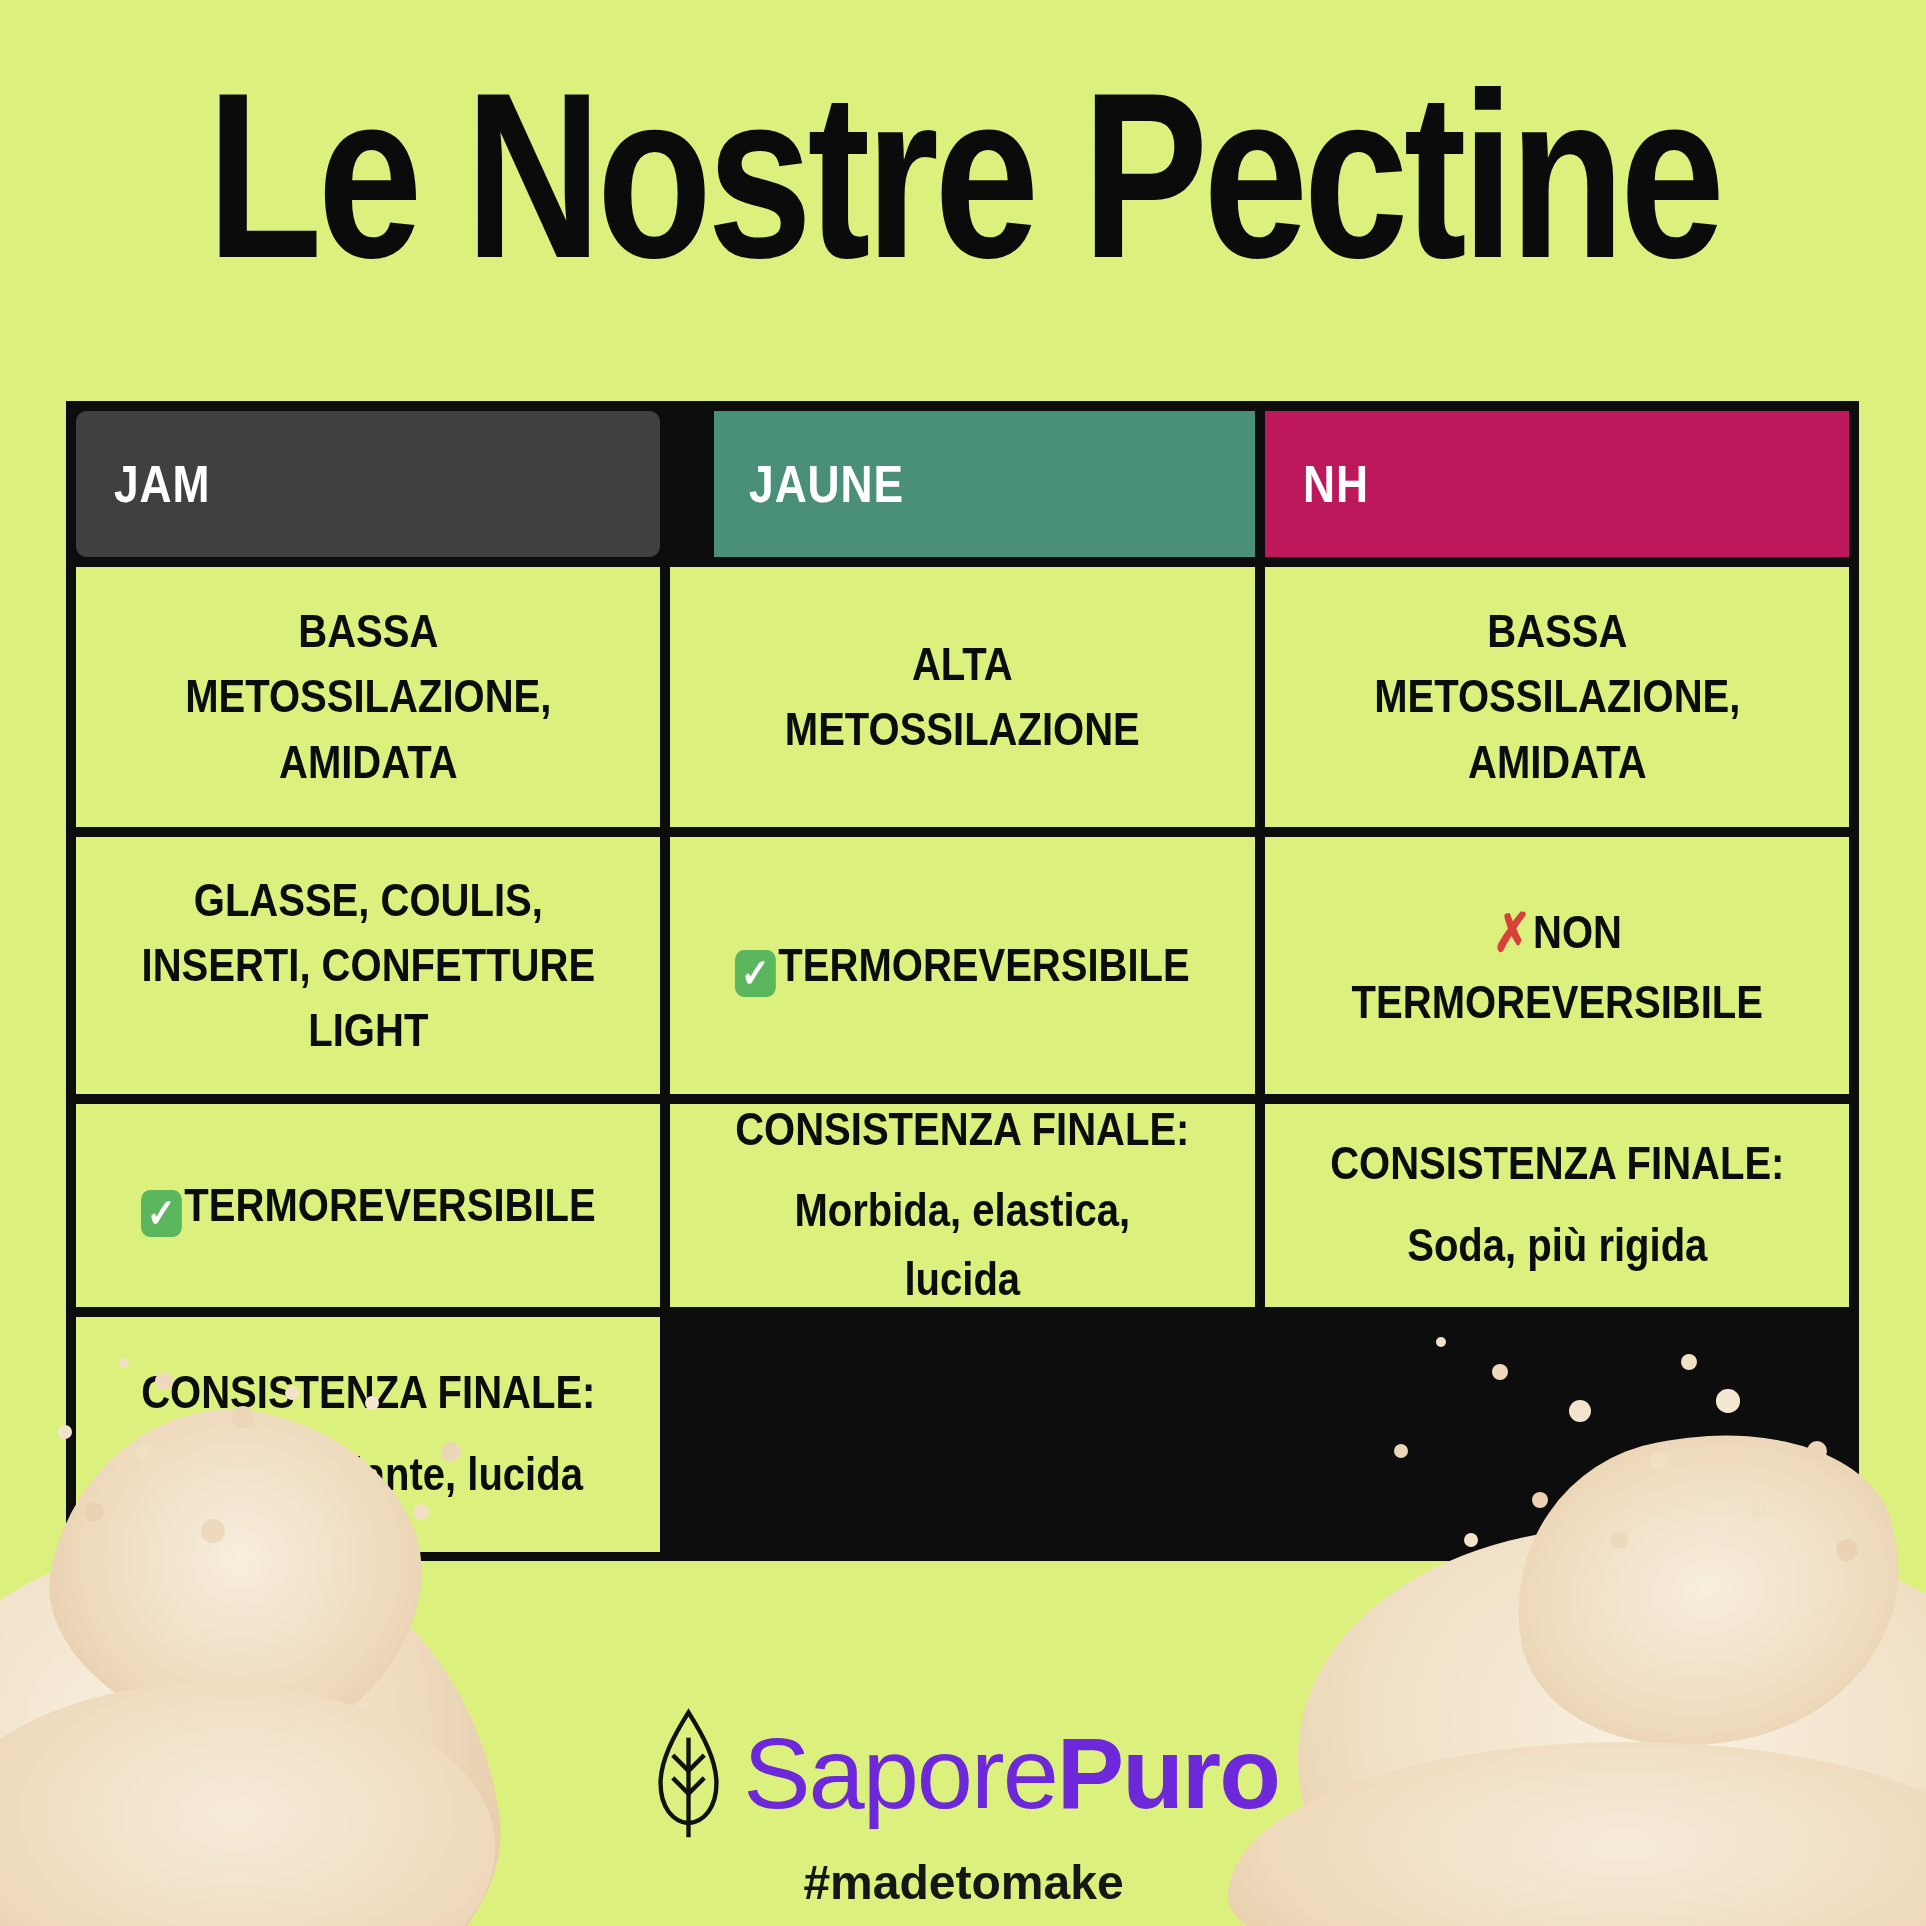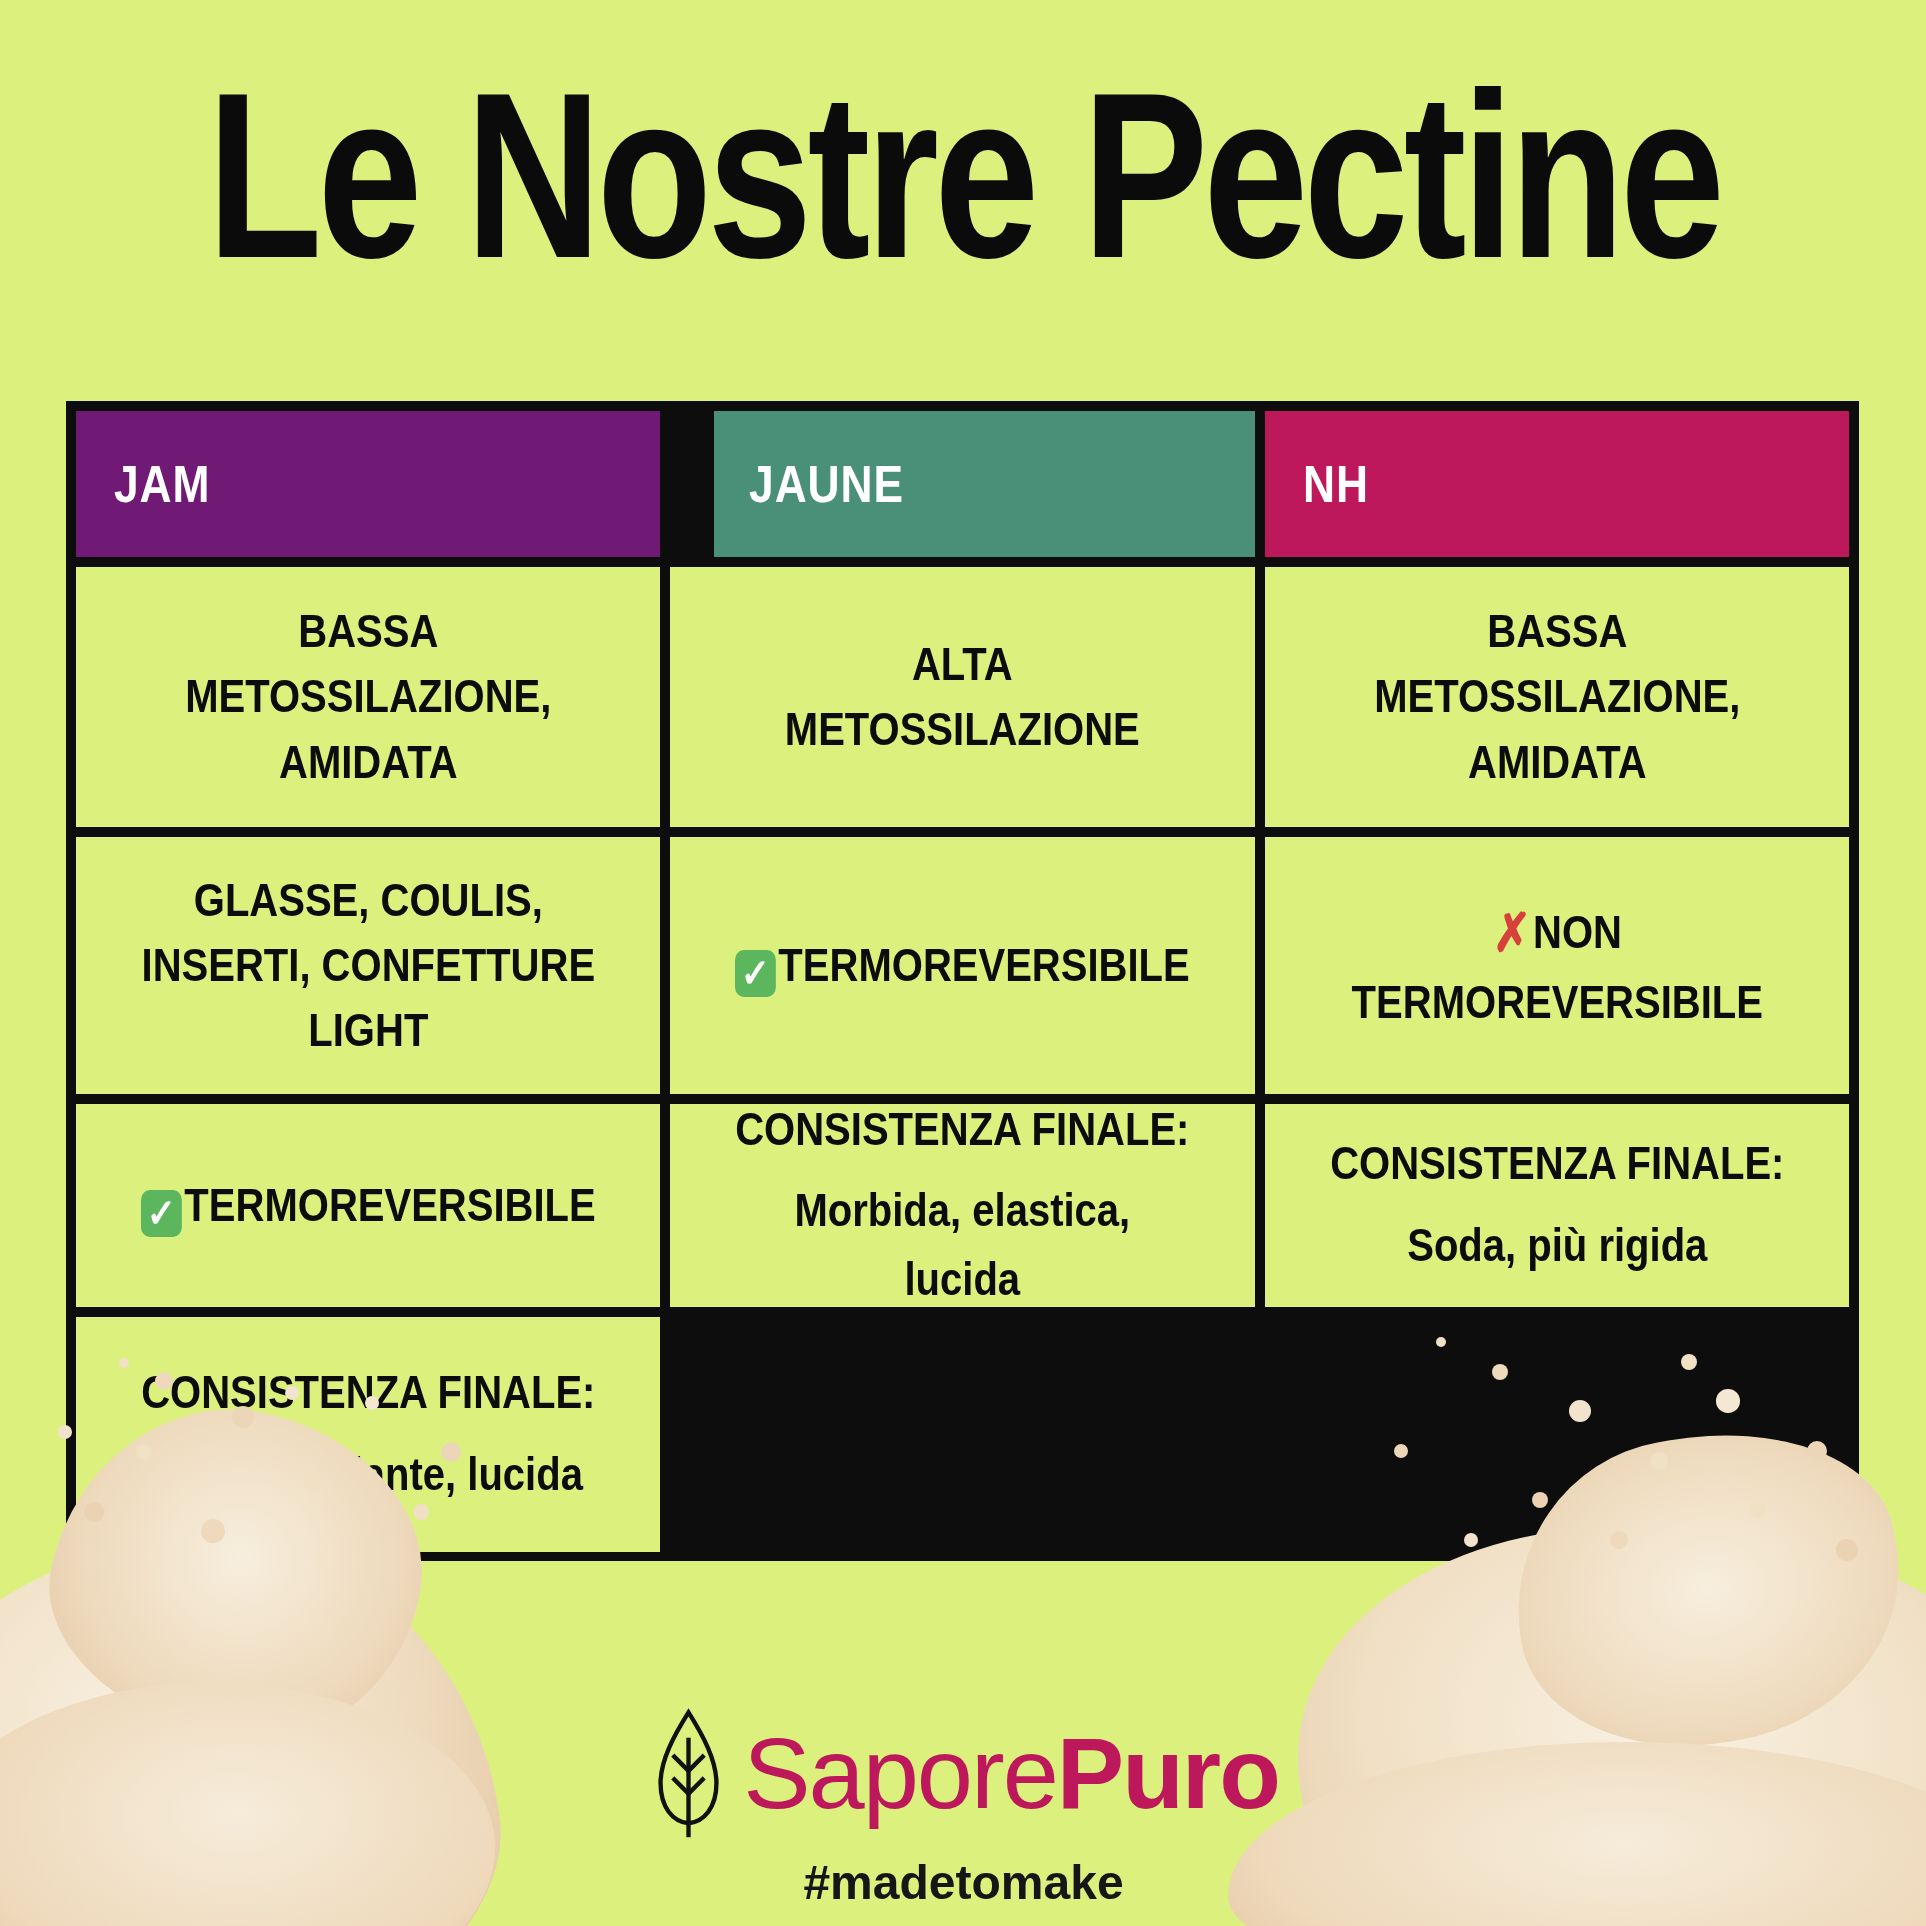--- a/index.html
+++ b/index.html
@@ -30,21 +30,21 @@
     display:grid;
     grid-template-columns:repeat(3, 1fr);
     grid-template-rows:146px 260px 257px 203px 235px;
     gap:10px; padding:10px;
     z-index:1;
   }
   .hcell {
     display:flex; align-items:center; justify-content:center;
     color:#ffffff; font-weight:bold; font-size:51px; letter-spacing:1px;
   }
-  .hcell.jam   { background:#701a75; }
+  .hcell.jam   { background:#404040;border-radius:11px; }
   .hcell.jaune { background:#4a9078;margin-left:44px; }
   .hcell.nh    { background:#be185d; }
   .cell {
     background:#dcf17d;
     display:flex; flex-direction:column;
     align-items:center; justify-content:center;
     text-align:center; padding:10px 34px;
   }
   .squeeze { transform:scaleX(0.87); transform-origin:center; width:114%; }
   .celltext {
@@ -66,21 +66,21 @@
     margin-right:2px; vertical-align:-3px;
   }
 
   
   .footer {
     position:absolute; left:0; right:0; top:1708px;
     text-align:center; z-index:3;
   }
   .brandline { display:flex; align-items:center; justify-content:center; gap:14px; }
   .leaf { display:block; }
-  .brandtext { font-size:101px; color:#be185d; letter-spacing:-2px; }
+  .brandtext { font-size:101px; color:#6d28d9; letter-spacing:-2px; }
   .brand-regular { font-weight:normal; }
   .brand-bold { font-weight:bold; }
   .hashtag { font-size:48px; color:#161616; margin-top:16px; font-weight:bold; }
 
   
   .blob { position:absolute; z-index:2; }
   .b-l1 { left:-139px; top:1539px; width:634px; height:535px;
     background:radial-gradient(ellipse at 45% 35%, #f8f0e0 0%, #efdcc0 55%, #e5c9a6 85%);
     border-radius:55% 45% 58% 42% / 50% 60% 40% 50%; transform:rotate(-8deg); }
   .b-l2 { left:54px;  top:1411px; width:366px; height:327px;

